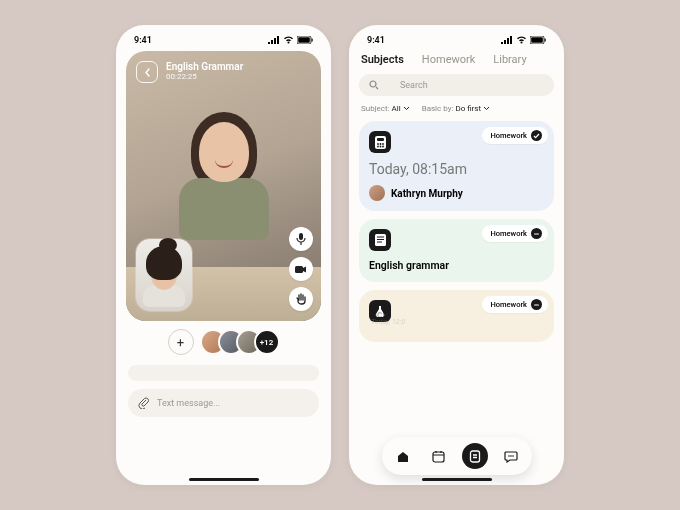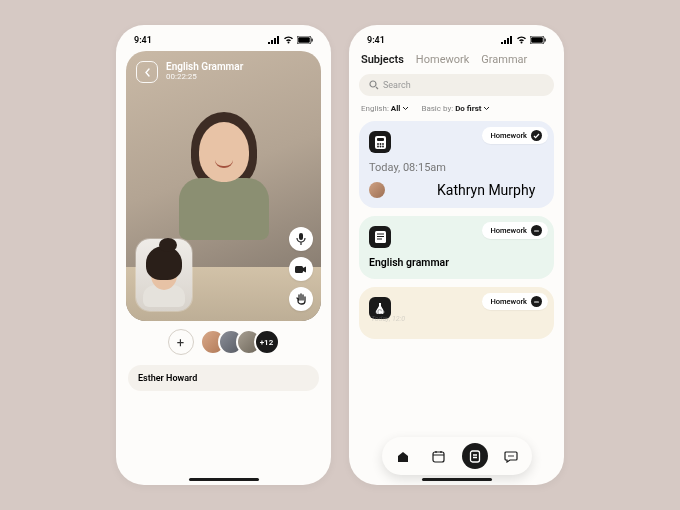--- a/index.html
+++ b/index.html
@@ -121,55 +121,55 @@
   .chat-time{ font-size:8px; color:#888;}
   .composer {
     background:#f4f1ec; border-radius:20px; padding:8px 10px;
     display:flex; align-items:center; gap:8px;
   }
   .composer .ph{ font-size:9px; color:#999; flex:1;}
   .home-ind{ position:absolute; bottom:4px; left:50%; transform:translateX(-50%);
     width:70px; height:3px; background:#1a1a1a; border-radius:3px;}
 
   
-  .tabs { display:flex; gap:12px; font-size:11px; padding: 2px 2px 8px 2px;}
+  .tabs { display:flex; gap:18px; font-size:11px; padding: 2px 2px 8px 2px;}
   .tab{ color:#9a958e;}
   .tab.active{ color:#1a1a1a; font-weight:600;}
   .search-bar{
     background:#f2efe9; border-radius:16px; padding:6px 10px;
-    display:flex; align-items:center; gap:4px; margin-bottom:8px;
+    display:flex; align-items:center; gap:21px; margin-bottom:8px;
   }
   .search-bar .ph{ font-size:9px; color:#999;}
   .filters{ display:flex; gap:12px; font-size:8px; color:#888; padding:0 2px 8px 2px;}
-  .filters .val{ color:#1a1a1a; font-weight:700;}
+  .filters .val{ color:#1a1a1a; font-weight:400;}
   .subject-card{
     border-radius:16px; padding:10px; margin-bottom:8px; position:relative;
   }
   .sc-blue{ background:#ebeff8;}
   .sc-mint{ background:#eaf5ee;}
   .sc-cream{ background:#f7f0e0; height:52px; overflow:hidden;}
   .sc-icon{
     width:22px; height:22px; background:#1a1a1a; border-radius:6px;
     display:flex; align-items:center; justify-content:center; margin-bottom:8px;
   }
   .hw-pill{
     position:absolute; top:6px; right:6px; background:#fff; border-radius:12px;
     padding:3px 6px 3px 8px; display:flex; align-items:center; gap:4px;
     font-size:7.5px; font-weight:500; box-shadow:0 1px 1px rgba(0,0,0,0.04);
   }
   .pill-dot{ width:11px; height:11px; border-radius:50%; display:flex; align-items:center; justify-content:center;}
   .pill-check{ background:#1a1a1a; color:#fff;}
   .pill-minus{ background:#1a1a1a; color:#fff;}
   .sc-title{ font-size:10.5px; font-weight:600;}
-  .sc-time{ font-size:11px; color:#777; margin-top:2px; margin-bottom:8px;}
+  .sc-time{ font-size:14px; color:#777; margin-top:2px; margin-bottom:8px;}
   .teacher-row{ display:flex; align-items:center; gap:6px;}
   .mini-avatar{ width:16px; height:16px; border-radius:50%;}
   .ma1{ background:linear-gradient(135deg,#cfa284,#9d6f53);}
   .ma2{ background:linear-gradient(135deg,#9fa6ae,#5a6068);}
-  .teacher-name{ font-size:14px; font-weight:400;margin-left:46px;}
+  .teacher-name{ font-size:10px; font-weight:700;}
   .bottom-nav{
     position:absolute; bottom:10px; left:50%; transform:translateX(-50%);
     background:#fdfcfa; border-radius:22px; padding:6px 8px;
     display:flex; gap:10px; align-items:center;
     box-shadow:0 4px 12px rgba(0,0,0,0.12);
   }
   .nav-item{ width:26px; height:26px; border-radius:50%;
     display:flex; align-items:center; justify-content:center;}
   .nav-item.active{ background:#1a1a1a; color:#fff;}
   .partial-title{ position:absolute; left:12px; bottom:22px; font-size:10px; font-weight:600; color:#1a1a1a; opacity:0.35;}
@@ -248,21 +248,26 @@
     <div class="participants">
       <div class="add-part">+</div>
       <div class="avatars">
         <div class="av av1"></div>
         <div class="av av2"></div>
         <div class="av av3"></div>
         <div class="more-count">+12</div>
       </div>
     </div>
     <div class="chat-card">
-      <div class="chat-name">Esther Howard</div>
+    </div>
+    <div class="composer">
+      <svg width="11" height="12" viewBox="0 0 11 12">
+          <path d="M8 3L4 7a1.5 1.5 0 002 2l4-4a2.5 2.5 0 00-3.5-3.5L2 6a3.5 3.5 0 005 5" stroke="#555" stroke-width="1" fill="none"></path>
+        </svg>
+      <span class="ph">Text message...</span>
     </div>
   </div>
   <div class="home-ind"></div>
 </div>
 
 <div class="phone">
   <div class="status-bar">
     <span>9:41</span>
     <span class="status-icons">
       <svg width="12" height="8" viewBox="0 0 12 8">
@@ -275,34 +280,34 @@
           <rect x="0" y="0" width="14" height="8" rx="2" fill="none" stroke="#000" stroke-width="0.8"></rect>
           <rect x="1.2" y="1.2" width="11.6" height="5.6" rx="1" fill="#000"></rect>
           <rect x="14.5" y="2.5" width="1.2" height="3" rx="0.6" fill="#000"></rect>
         </svg>
     </span>
   </div>
 
   <div class="tabs">
     <span class="tab active">Subjects</span>
     <span class="tab">Homework</span>
-    <span class="tab">Grammar</span>
+    <span class="tab">Library</span>
   </div>
 
   <div class="search-bar">
     <svg width="10" height="10" viewBox="0 0 10 10">
         <circle cx="4" cy="4" r="3" stroke="#888" stroke-width="1.2" fill="none"></circle>
         <path d="M7 7l2 2" stroke="#888" stroke-width="1.2"></path>
       </svg>
     <span class="ph">Search</span>
   </div>
 
   <div class="filters">
     <span>
-      <span>English:</span>
+      <span>Subject:</span>
       <span class="val">All</span>
       <svg width="7" height="5" viewBox="0 0 7 5" style="display:inline;vertical-align:middle">
           <path d="M1 1l2.5 2.5L6 1" stroke="#222" stroke-width="1" fill="none"></path>
         </svg>
     </span>
     <span>
       <span>Basic by:</span>
       <span class="val">Do first</span>
       <svg width="7" height="5" viewBox="0 0 7 5" style="display:inline;vertical-align:middle">
           <path d="M1 1l2.5 2.5L6 1" stroke="#222" stroke-width="1" fill="none"></path>

